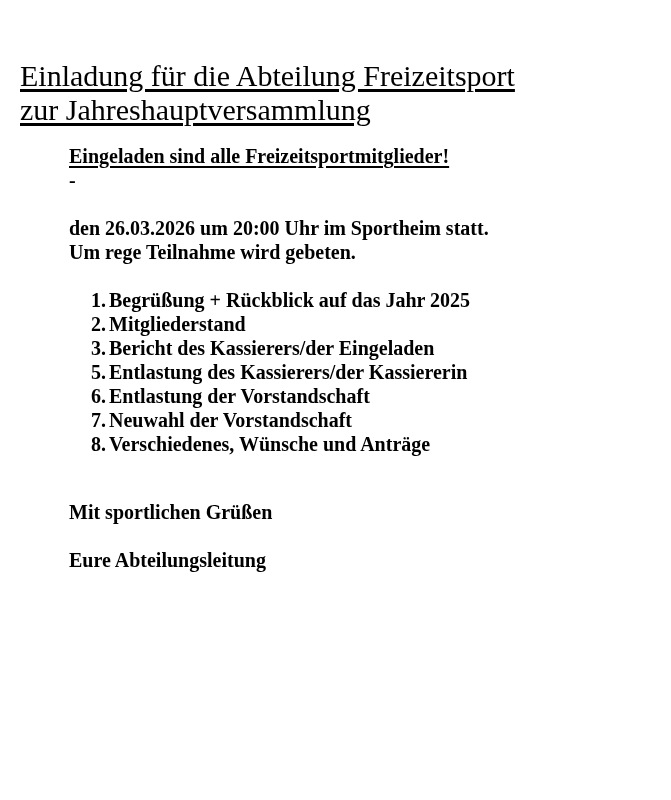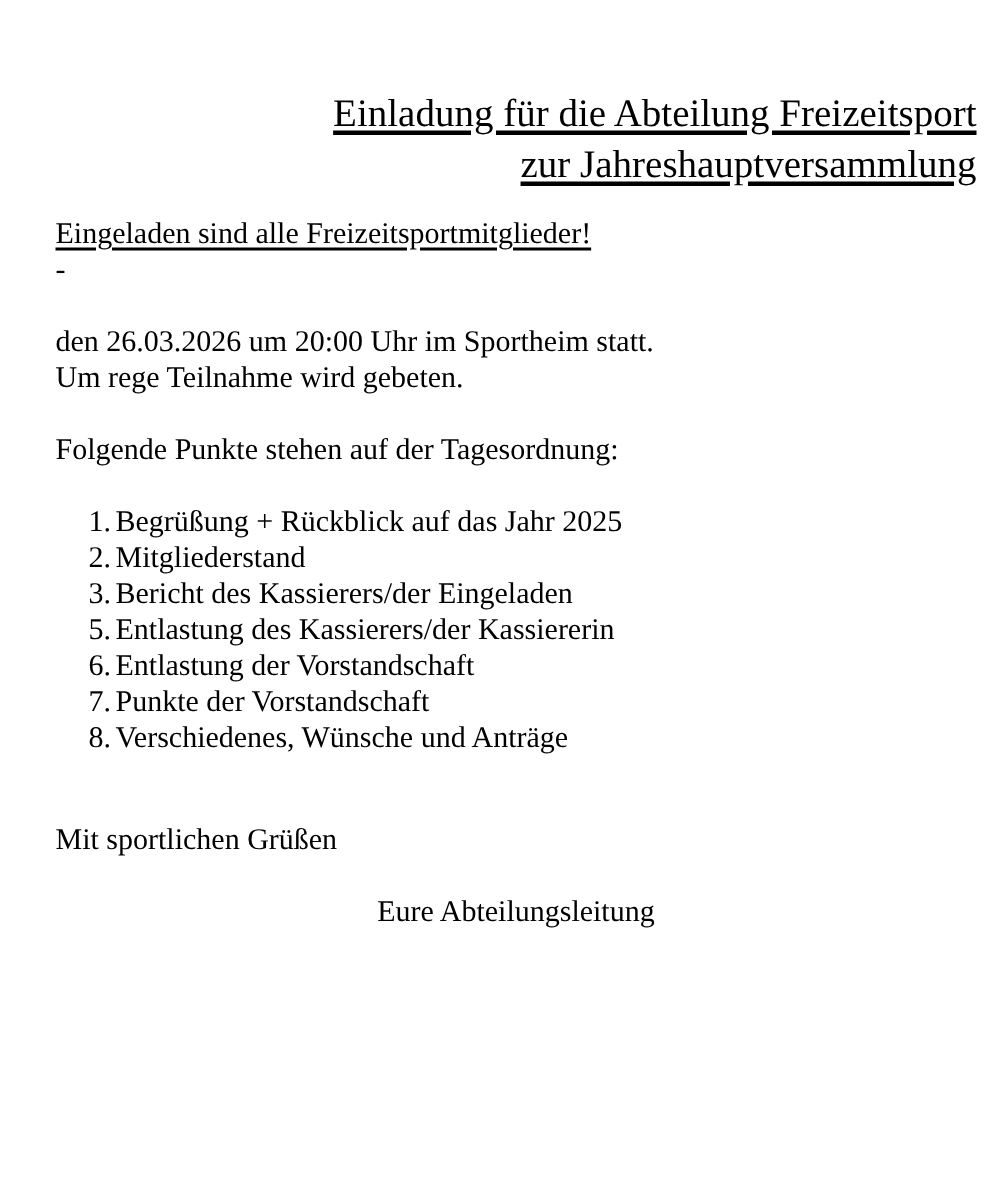--- a/index.html
+++ b/index.html
@@ -15,33 +15,34 @@
     color: #000000;
   }
   .page {
     position: relative;
     width: 671px;
     height: 800px;
     background: #ffffff;
   }
   .doc-title {
     margin: 59px 20px 0 20px;
-    text-align: right;
-    font-size: 26px;
+    text-align: left;
+    font-size: 30px;
     line-height: 34px;
     font-weight: normal;
     text-decoration: underline;
     text-decoration-thickness: 2.5px;
     text-underline-offset: 3px;
   }
   .body-text {
-    margin-left: 37px;
+    margin-left: 69px;
     margin-right: 20px;
     font-size: 20px;
     line-height: 24px;
+    font-weight: bold;
   }
   .line {
     white-space: nowrap;
   }
   .underlined {
     text-decoration: underline;
     text-decoration-thickness: 2px;
     text-underline-offset: 3px;
   }
   .invite-header {
@@ -66,21 +67,20 @@
   }
   .agenda-num {
     display: inline-block;
     width: 18px;
   }
   .closing {
     margin-top: 44px;
   }
   .signature {
     margin-top: 24px;
-    text-align: center;
   }
 </style>
 </head>
 <body>
 
 <div class="page">
 
   <h1 class="doc-title"><span>Einladung für die Abteilung Freizeitsport</span><br><span>zur Jahreshauptversammlung</span></h1>
 
   <div class="body-text">
@@ -88,40 +88,39 @@
     <div class="line underlined invite-header">Eingeladen sind alle Freizeitsportmitglieder!</div>
 
     <div class="line">-</div>
 
 
     <div class="paragraph">
       <div class="line">den 26.03.2026 um 20:00 Uhr im Sportheim statt.</div>
       <div class="line">Um rege Teilnahme wird gebeten.</div>
     </div>
 
-    <div class="line agenda-intro">Folgende Punkte stehen auf der Tagesordnung:</div>
 
     <div class="agenda-list">
       <div class="agenda-item">
         <span class="agenda-num">1.</span><span>Begrüßung + Rückblick auf das Jahr 2025</span>
       </div>
       <div class="agenda-item">
         <span class="agenda-num">2.</span><span>Mitgliederstand</span>
       </div>
       <div class="agenda-item">
         <span class="agenda-num">3.</span><span>Bericht des Kassierers/der Eingeladen</span>
       </div>
       <div class="agenda-item">
         <span class="agenda-num">5.</span><span>Entlastung des Kassierers/der Kassiererin</span>
       </div>
       <div class="agenda-item">
         <span class="agenda-num">6.</span><span>Entlastung der Vorstandschaft</span>
       </div>
       <div class="agenda-item">
-        <span class="agenda-num">7.</span><span>Punkte der Vorstandschaft</span>
+        <span class="agenda-num">7.</span><span>Neuwahl der Vorstandschaft</span>
       </div>
       <div class="agenda-item">
         <span class="agenda-num">8.</span><span>Verschiedenes, Wünsche und Anträge</span>
       </div>
     </div>
 
     <div class="line closing">Mit sportlichen Grüßen</div>
 
     <div class="line signature">Eure Abteilungsleitung</div>
 

